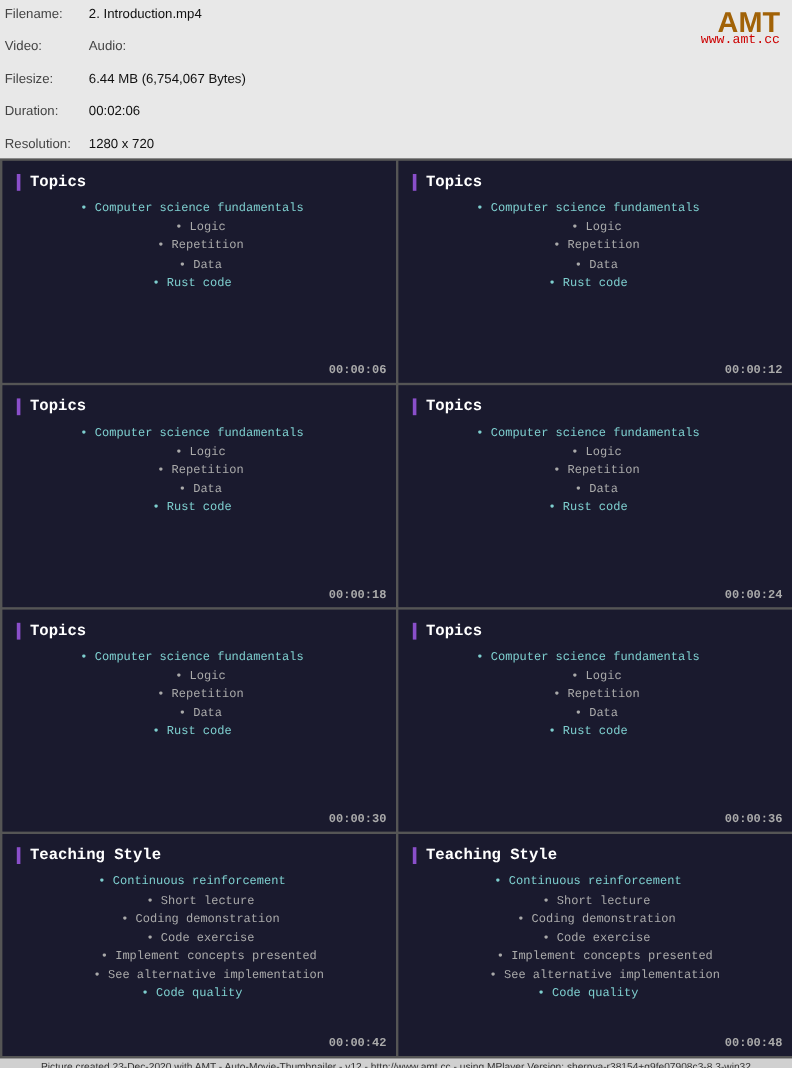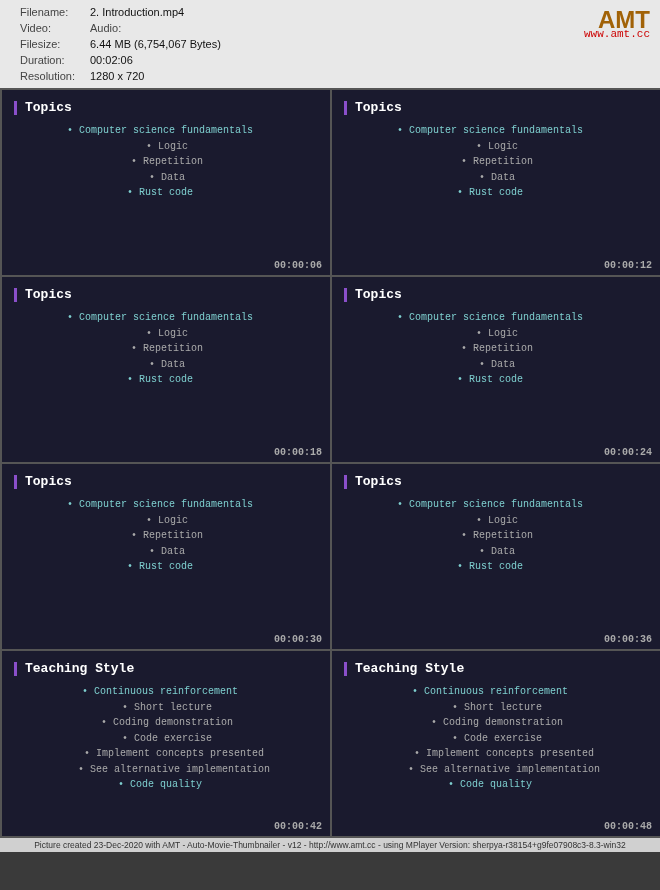--- a/index.html
+++ b/index.html
@@ -5,27 +5,27 @@
     * { margin: 0; padding: 0; box-sizing: border-box; }
     body {
       width: 660px;
       background: #3a3a3a;
       font-family: 'Courier New', Courier, monospace;
       font-size: 11px;
     }
 
     .file-info {
       background: #e8e8e8;
-      padding: 6px 20px;
+      padding: 6px 4px;
       font-family: Arial, sans-serif;
       font-size: 11px;
       color: #222;
       display: grid;
       grid-template-columns: 70px 1fr;
-      row-gap: 4px;
+      row-gap: 15px;
       position: relative;
     }
     .file-info .label { color: #444; font-weight: normal; }
     .file-info .value { color: #111; }
     .amt-logo {
       position: absolute;
       top: 6px;
       right: 10px;
       font-family: Arial, sans-serif;
       font-size: 24px;

